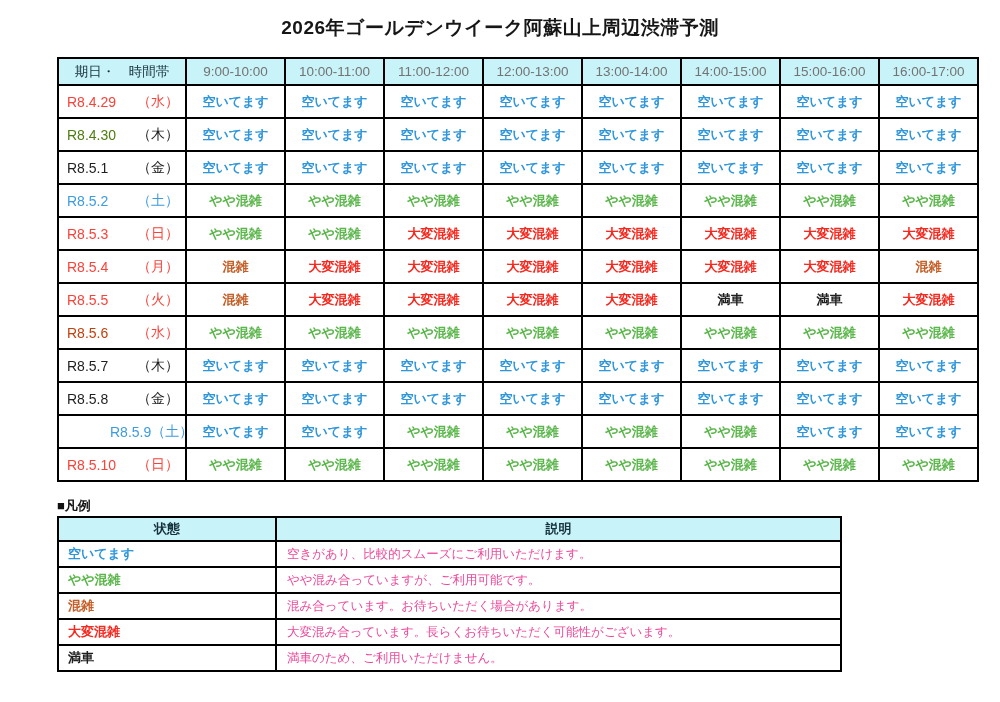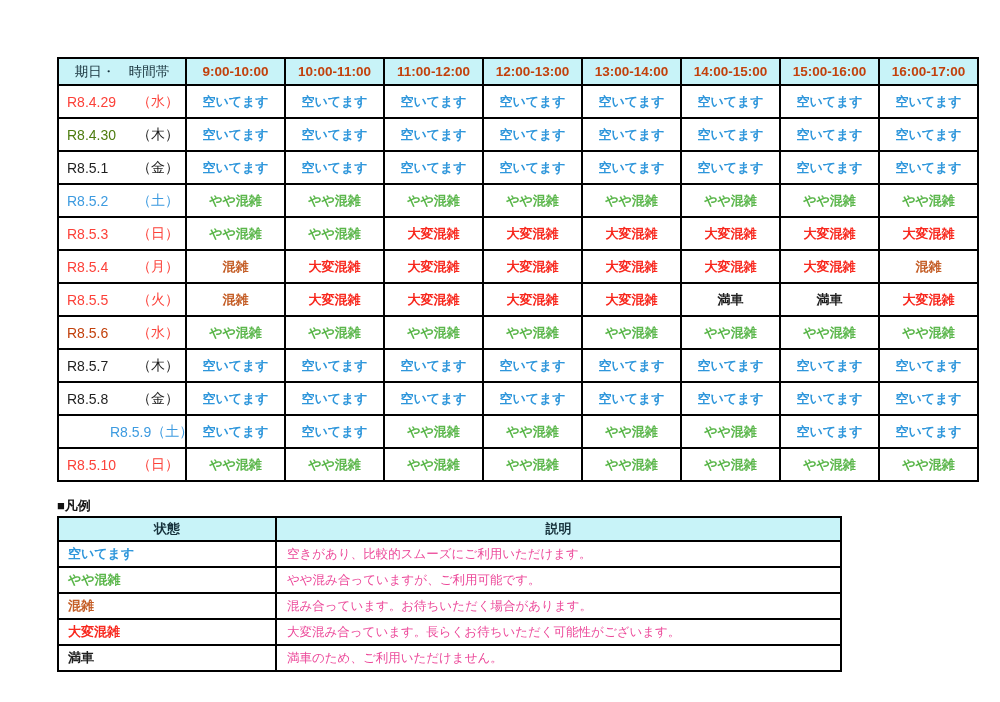--- a/index.html
+++ b/index.html
@@ -25,21 +25,21 @@
     position:absolute; left:57px; top:57px; width:859px;
   }
   .forecast th, .forecast td {
     border:2px solid #000000;
     text-align:center; vertical-align:middle;
     overflow:hidden; white-space:nowrap;
   }
   .forecast thead tr { height:27px; }
   .forecast tbody tr { height:33px; }
   .corner-th { width:128px; background:#c8f3f8; font-size:13.5px; font-weight:500; color:#17323c; }
-  .time-th   { width:99px;  background:#c8f3f8; font-size:13.5px; font-weight:700; color:#c2410c; }
+  .time-th   { width:99px;  background:#c8f3f8; font-size:13.5px; font-weight:400; color:#737373; }
   .date-td {
     text-align:left; font-size:14px; background:#ffffff;
     padding:0 6px 0 8px;
   }
   .date-td .inner { display:flex; justify-content:space-between; align-items:center; }
   .status-td { font-size:13px; font-weight:700; background:#ffffff; }
 
   
   .legend-heading {
     position:absolute; left:57px; top:497px;
@@ -56,20 +56,21 @@
   .legend-th-status { width:218px; background:#c8f3f8; font-size:13px; font-weight:600; text-align:center; color:#17323c; }
   .legend-th-desc   { width:565px; background:#c8f3f8; font-size:13px; font-weight:600; text-align:center; color:#17323c; }
   .legend-status { font-size:13px; font-weight:700; text-align:left; padding-left:9px; background:#ffffff; }
   .legend-desc   { font-size:12.5px; text-align:left; padding-left:10px; color:#ec4899; background:#ffffff; }
 </style>
 </head>
 <body>
 
 <div class="page">
 
+  <div class="title">2026年ゴールデンウイーク阿蘇山上周辺渋滞予測</div>
 
   <table class="forecast">
     <thead>
       <tr>
         <th class="corner-th">期日・　時間帯</th>
 
       <th class="time-th">9:00-10:00</th>
           <th class="time-th">10:00-11:00</th>
           <th class="time-th">11:00-12:00</th>
           <th class="time-th">12:00-13:00</th>

